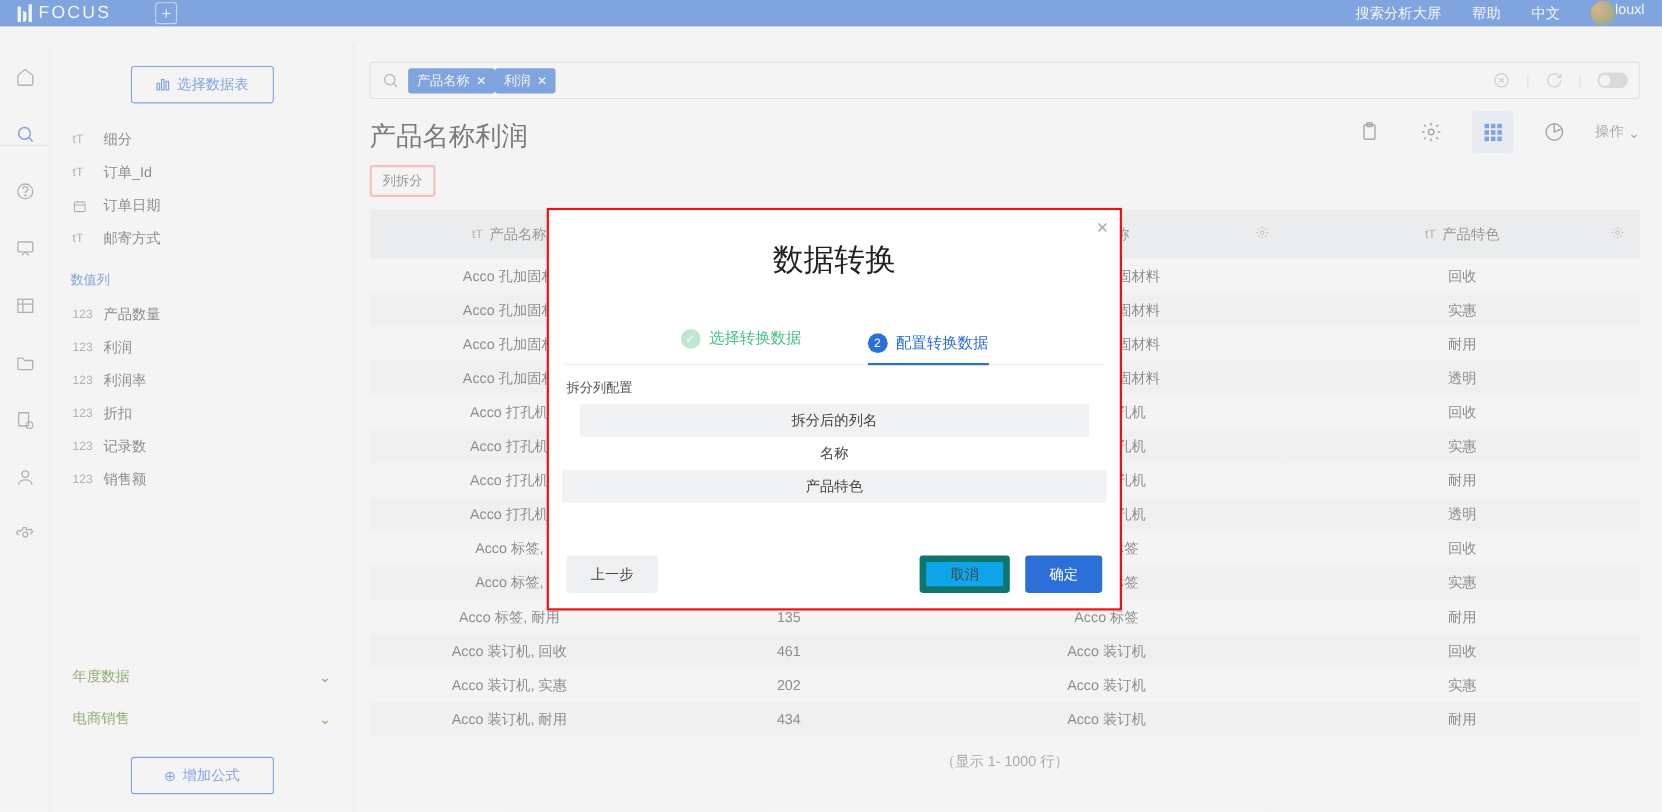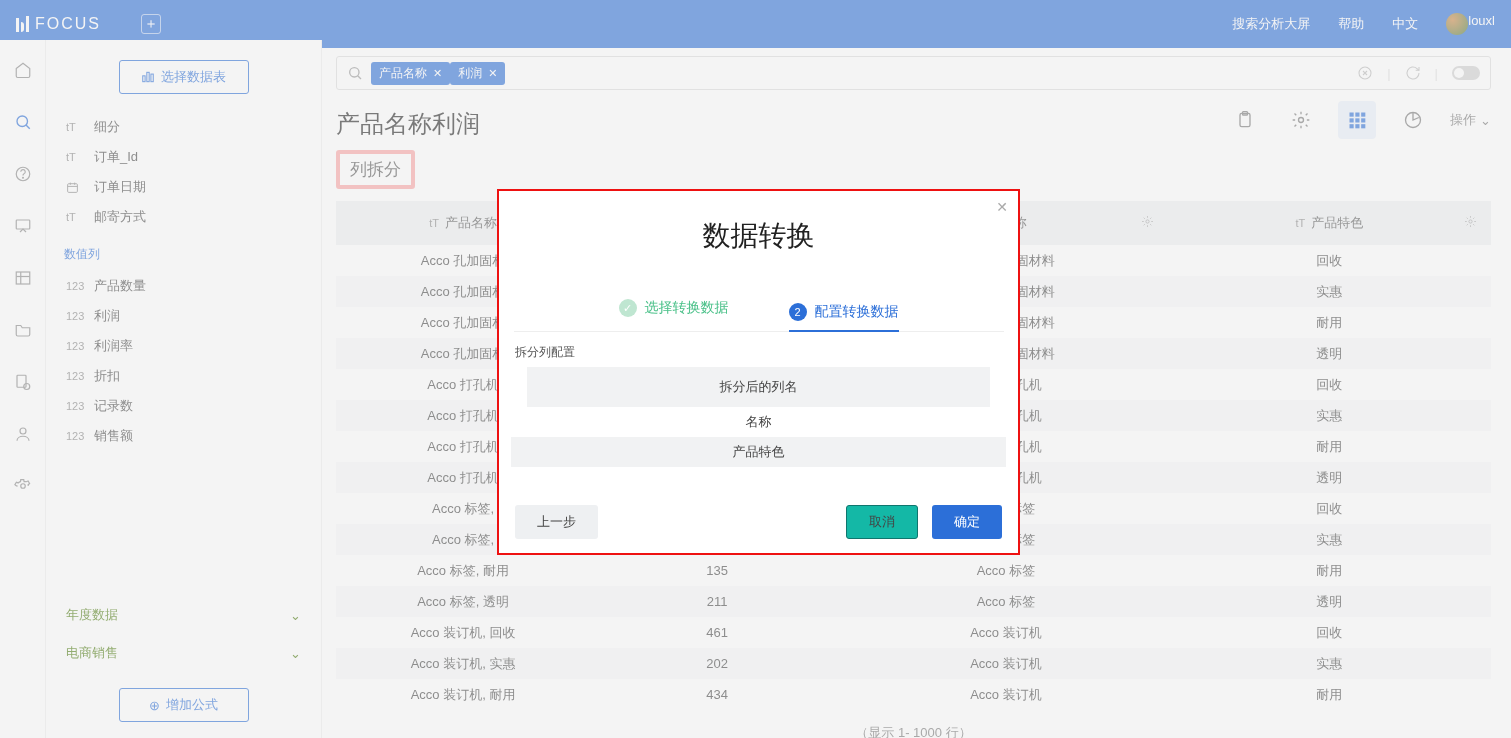--- a/index.html
+++ b/index.html
@@ -1,19 +1,19 @@
 <!DOCTYPE html>
 <html><head>
 <meta charset="utf-8">
 <style>
 * { margin: 0; padding: 0; box-sizing: border-box; }
 body { font-family: -apple-system, "Microsoft YaHei", sans-serif; font-size: 13px; color: #333; background: #fff; overflow: hidden; width: 1511px; height: 738px; position: relative; }
 
 
-.top-header { height: 48px; background: #2c6fd8; display: flex; align-items: center; padding: 0 16px; color: #fff; }
+.top-header { height: 24px; background: #2c6fd8; display: flex; align-items: center; padding: 0 16px; color: #fff; }
 .logo-area { display: flex; align-items: center; gap: 6px; font-size: 16px; font-weight: 500; letter-spacing: 2px; }
 .logo-bars { display: flex; align-items: flex-end; gap: 2px; }
 .logo-bars span { width: 3px; background: #fff; display: block; }
 .logo-bars span:nth-child(1){height:14px;} .logo-bars span:nth-child(2){height:10px;border-radius:0 6px 6px 0;} .logo-bars span:nth-child(3){height:16px;}
 .plus-box { margin-left: 40px; width: 20px; height: 20px; border: 1px solid rgba(255,255,255,.6); border-radius: 3px; display:flex; align-items:center; justify-content:center; font-size:14px; cursor:pointer; }
 .header-right { margin-left: auto; display: flex; align-items: center; gap: 28px; font-size: 13px; }
 .avatar { width: 22px; height: 22px; border-radius: 50%; background: radial-gradient(circle at 30% 30%, #c84, #473); }
 .user-area { display:flex; align-items:flex-start; gap:0; }
 
 
@@ -40,21 +40,21 @@
 .search-bar .sicon { color:#999; }
 .chip { background:#2c6fd8; color:#fff; font-size:12px; padding:3px 8px; border-radius:3px; display:inline-flex; align-items:center; gap:6px; }
 .chip .x { cursor:pointer; font-size:11px; }
 .search-right { margin-left:auto; display:flex; align-items:center; gap:14px; color:#bbb; }
 .big-title { font-size:24px; margin:18px 0 10px; color:#222; }
 .title-row { display:flex; align-items:center; }
 .title-icons { margin-left:auto; display:flex; align-items:center; gap:18px; color:#777; }
 .title-icons .tbtn { width:38px; height:38px; display:flex; align-items:center; justify-content:center; border-radius:4px; cursor:pointer; }
 .title-icons .tbtn.active { background:#eaf1fc; color:#2c6fd8; }
 .ops { display:flex; align-items:center; gap:4px; cursor:pointer; font-size:13px; }
-.small-tag { display:inline-block; border:4px solid #fca5a5; border-radius:3px; padding:4px 10px; font-size:17px; color:#555; cursor:pointer; margin-bottom:12px; }
+.small-tag { display:inline-block; border:2px solid #fca5a5; border-radius:3px; padding:4px 10px; font-size:12px; color:#555; cursor:pointer; margin-bottom:12px; }
 
 
 .tbl { width:100%; border-collapse:collapse; }
 .tbl thead th { background:#eef0f2; height:44px; font-weight:normal; color:#555; font-size:13px; position:relative; }
 .tbl thead th .hdr { display:flex; align-items:center; justify-content:center; gap:6px; }
 .tbl thead th .gear { position:absolute; right:14px; top:14px; color:#aaa; cursor:pointer; }
 .tbl tbody td { height:31px; text-align:center; font-size:13px; color:#444; }
 .tbl tbody tr:nth-child(even) td { background:#f7f8f9; }
 .footer-note { text-align:center; color:#777; font-size:13px; padding:14px 0; }
 
@@ -66,27 +66,27 @@
 .modal-inner { position:absolute; inset:0; padding:0; }
 .modal-close { position:absolute; right:10px; top:8px; color:#aaa; cursor:pointer; font-size:14px; }
 .modal-title { text-align:center; font-size:28px; color:#222; margin-top:26px; }
 .steps { display:flex; justify-content:center; gap:60px; margin-top:44px; border-bottom:1px solid #eee; padding-bottom:8px; width:490px; margin-left:auto; margin-right:auto; }
 .step { display:flex; align-items:center; gap:8px; font-size:14px; padding-bottom:6px; }
 .step.done { color:#49c088; }
 .step.done .circ { width:18px; height:18px; border-radius:50%; background:#bfe6d1; display:flex; align-items:center; justify-content:center; color:#fff; font-size:11px; }
 .step.active { color:#2c6fd8; border-bottom:2px solid #2c6fd8; margin-bottom:-9px; padding-bottom:6px; }
 .step.active .circ { width:18px; height:18px; border-radius:50%; background:#2c6fd8; color:#fff; display:flex; align-items:center; justify-content:center; font-size:11px; }
 .cfg-label { font-size:12px; color:#555; margin:12px 16px 6px; }
-.cfg-header-row { background:#f1f2f3; height:40px; display:flex; align-items:center; justify-content:center; margin:0 28px; font-size:13px; color:#444; }
+.cfg-header-row { background:#f1f2f3; height:30px; display:flex; align-items:center; justify-content:center; margin:0 28px; font-size:13px; color:#444; }
 .cfg-cell { height:30px; display:flex; align-items:center; justify-content:center; margin:0 12px; font-size:13px; color:#444; }
 .cfg-cell.alt { background:#f1f2f3; }
 .modal-actions { position:absolute; bottom:14px; left:16px; right:16px; display:flex; align-items:flex-end; }
 .btn { height:34px; padding:0 22px; border-radius:3px; font-size:13px; cursor:pointer; display:inline-flex; align-items:center; justify-content:center; }
 .btn-grey { background:#eef0f2; color:#444; }
-.btn-outline { background:#14b8a6; border:1px solid #0f766e; color:#444; margin-left:auto; }
+.btn-outline { background:#0ea5e9; border:6px solid #0f766e; color:#444; margin-left:auto; }
 .btn-primary { background:#2c6fd8; color:#fff; margin-left:14px; }
 
 
 .toggle { width:28px; height:14px; border-radius:8px; background:#cfcfcf; position:relative; }
 .toggle::after { content:""; position:absolute; left:2px; top:2px; width:10px; height:10px; background:#fff; border-radius:50%; }
 
 svg { display:block; }
 </style>
 </head>
 <body>
@@ -430,26 +430,20 @@
           <td>Acco 标签</td>
           <td>实惠</td>
         </tr>
         <tr>
           <td>Acco 标签, 耐用</td>
           <td>135</td>
           <td>Acco 标签</td>
           <td>耐用</td>
         </tr>
         <tr>
-          <td>Acco 标签, 透明</td>
-          <td>211</td>
-          <td>Acco 标签</td>
-          <td>透明</td>
-        </tr>
-        <tr>
           <td>Acco 装订机, 回收</td>
           <td>461</td>
           <td>Acco 装订机</td>
           <td>回收</td>
         </tr>
         <tr>
           <td>Acco 装订机, 实惠</td>
           <td>202</td>
           <td>Acco 装订机</td>
           <td>实惠</td>

